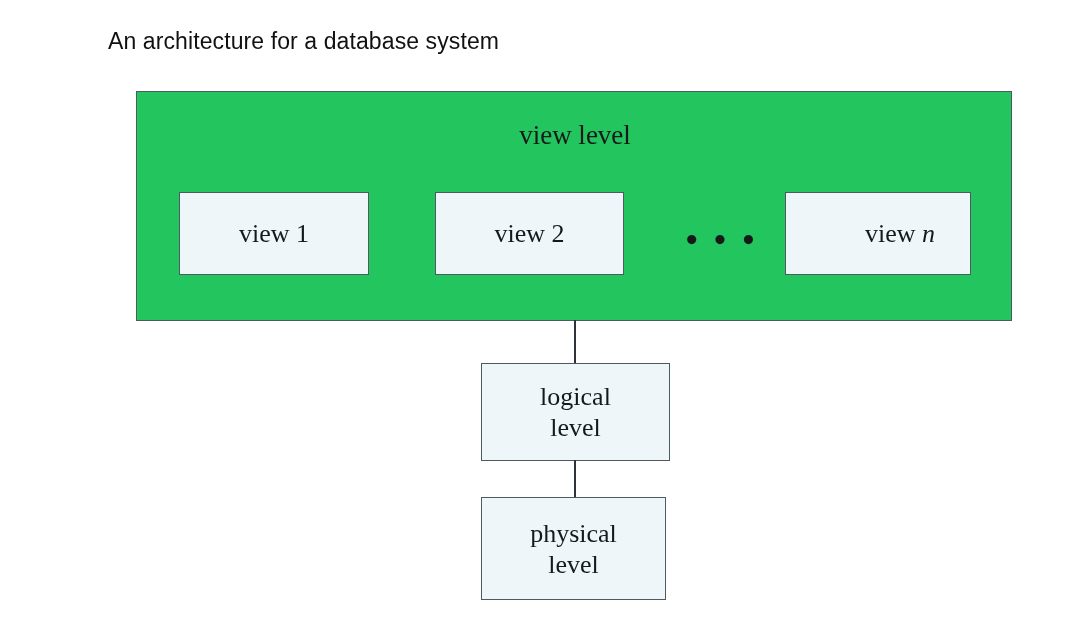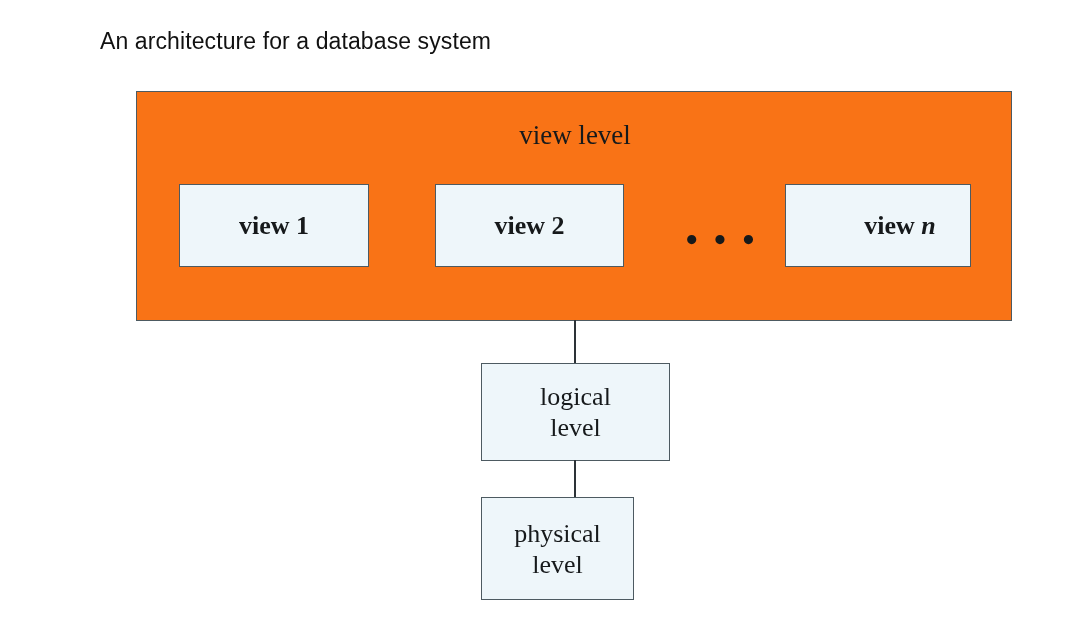--- a/index.html
+++ b/index.html
@@ -11,21 +11,21 @@
     width: 1080px;
     height: 626px;
     position: relative;
     overflow: hidden;
     font-family: "Liberation Sans", sans-serif;
   }
 
   
   #figure-title {
     position: absolute;
-    left: 100px;
+    left: 108px;
     top: 26px;
     font-family: "Liberation Sans", sans-serif;
     font-size: 23px;
     line-height: 30px;
     color: #111111;
     white-space: nowrap;
     letter-spacing: 0.1px;
   }
 
   
@@ -37,21 +37,21 @@
     height: 626px;
   }
 
   
   #view-level-panel {
     position: absolute;
     left: 136px;
     top: 91px;
     width: 876px;
     height: 230px;
-    background: #f97316;
+    background: #22c55e;
     border: 1.5px solid #4d5a61;
     box-sizing: border-box;
   }
 
   #view-level-label {
     position: absolute;
     left: 0;
     top: 27px;
     width: 876px;
     text-align: center;
@@ -72,23 +72,22 @@
     justify-content: center;
     text-align: center;
     font-family: "Liberation Serif", serif;
     font-size: 26px;
     line-height: 31px;
     color: #16191b;
   }
 
   
   .view-box {
-    top: 92px;
+    top: 100px;
     height: 83px;
-    font-weight: bold;
   }
   #view-box-1 { left: 42px;  width: 190px; }
   #view-box-2 { left: 298px; width: 189px; text-align: center; }
   #view-box-n { left: 648px; width: 186px; padding-left: 44px; }
 
   .view-box-label .italic-var {
     font-style: italic;
   }
 
   
@@ -110,21 +109,21 @@
   #logical-level-box {
     left: 481px;
     top: 363px;
     width: 189px;
     height: 98px;
     text-align: center;
   }
   #physical-level-box {
     left: 481px;
     top: 497px;
-    width: 153px;
+    width: 185px;
     height: 103px;
   }
   .box-label {
     display: block;
     white-space: pre-line;
   }
 
   
   .connector {
     position: absolute;

